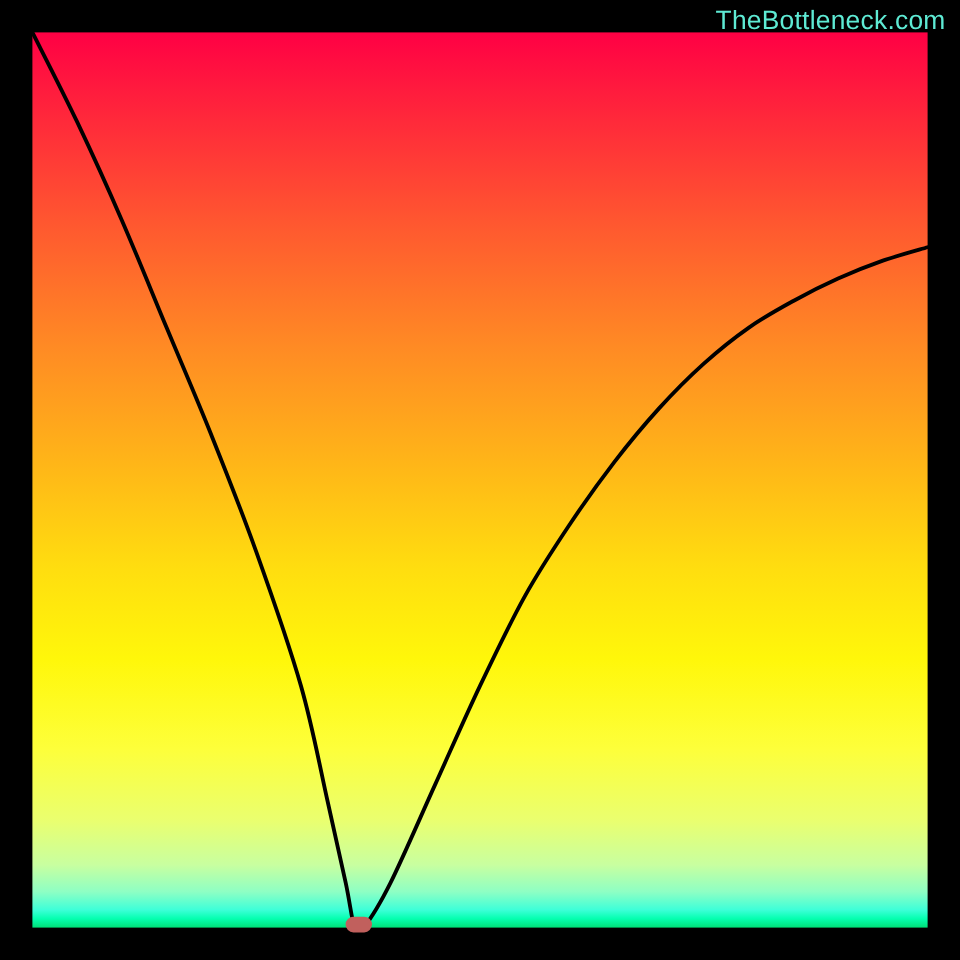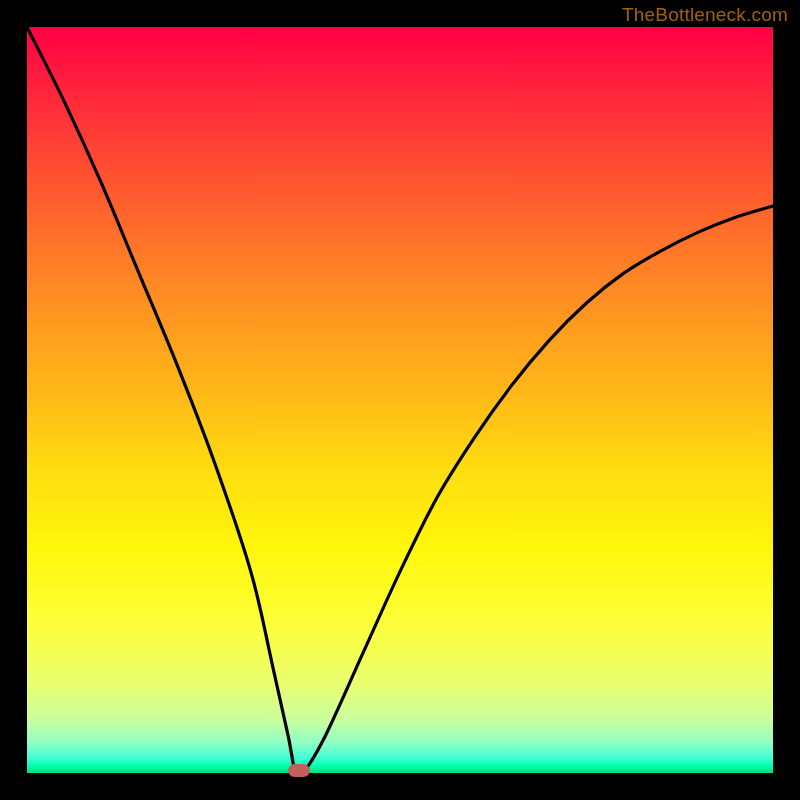--- a/index.html
+++ b/index.html
@@ -39,22 +39,22 @@
       #c8ffa0 93%,
       #8effc4 96%,
       #3effd8 98%,
       #05ffb0 99%,
       #00e078 100%);
   }
   .watermark {
     position: absolute;
     top: 4px;
     right: 12px;
-    color: #a16207;
-    font-size: 19px;
+    color: #5eead4;
+    font-size: 22px;
     font-weight: 500;
     letter-spacing: 0.2px;
     user-select: none;
   }
   svg.curve {
     position: absolute;
     left: 27px;
     top: 27px;
     width: 746px;
     height: 746px;

